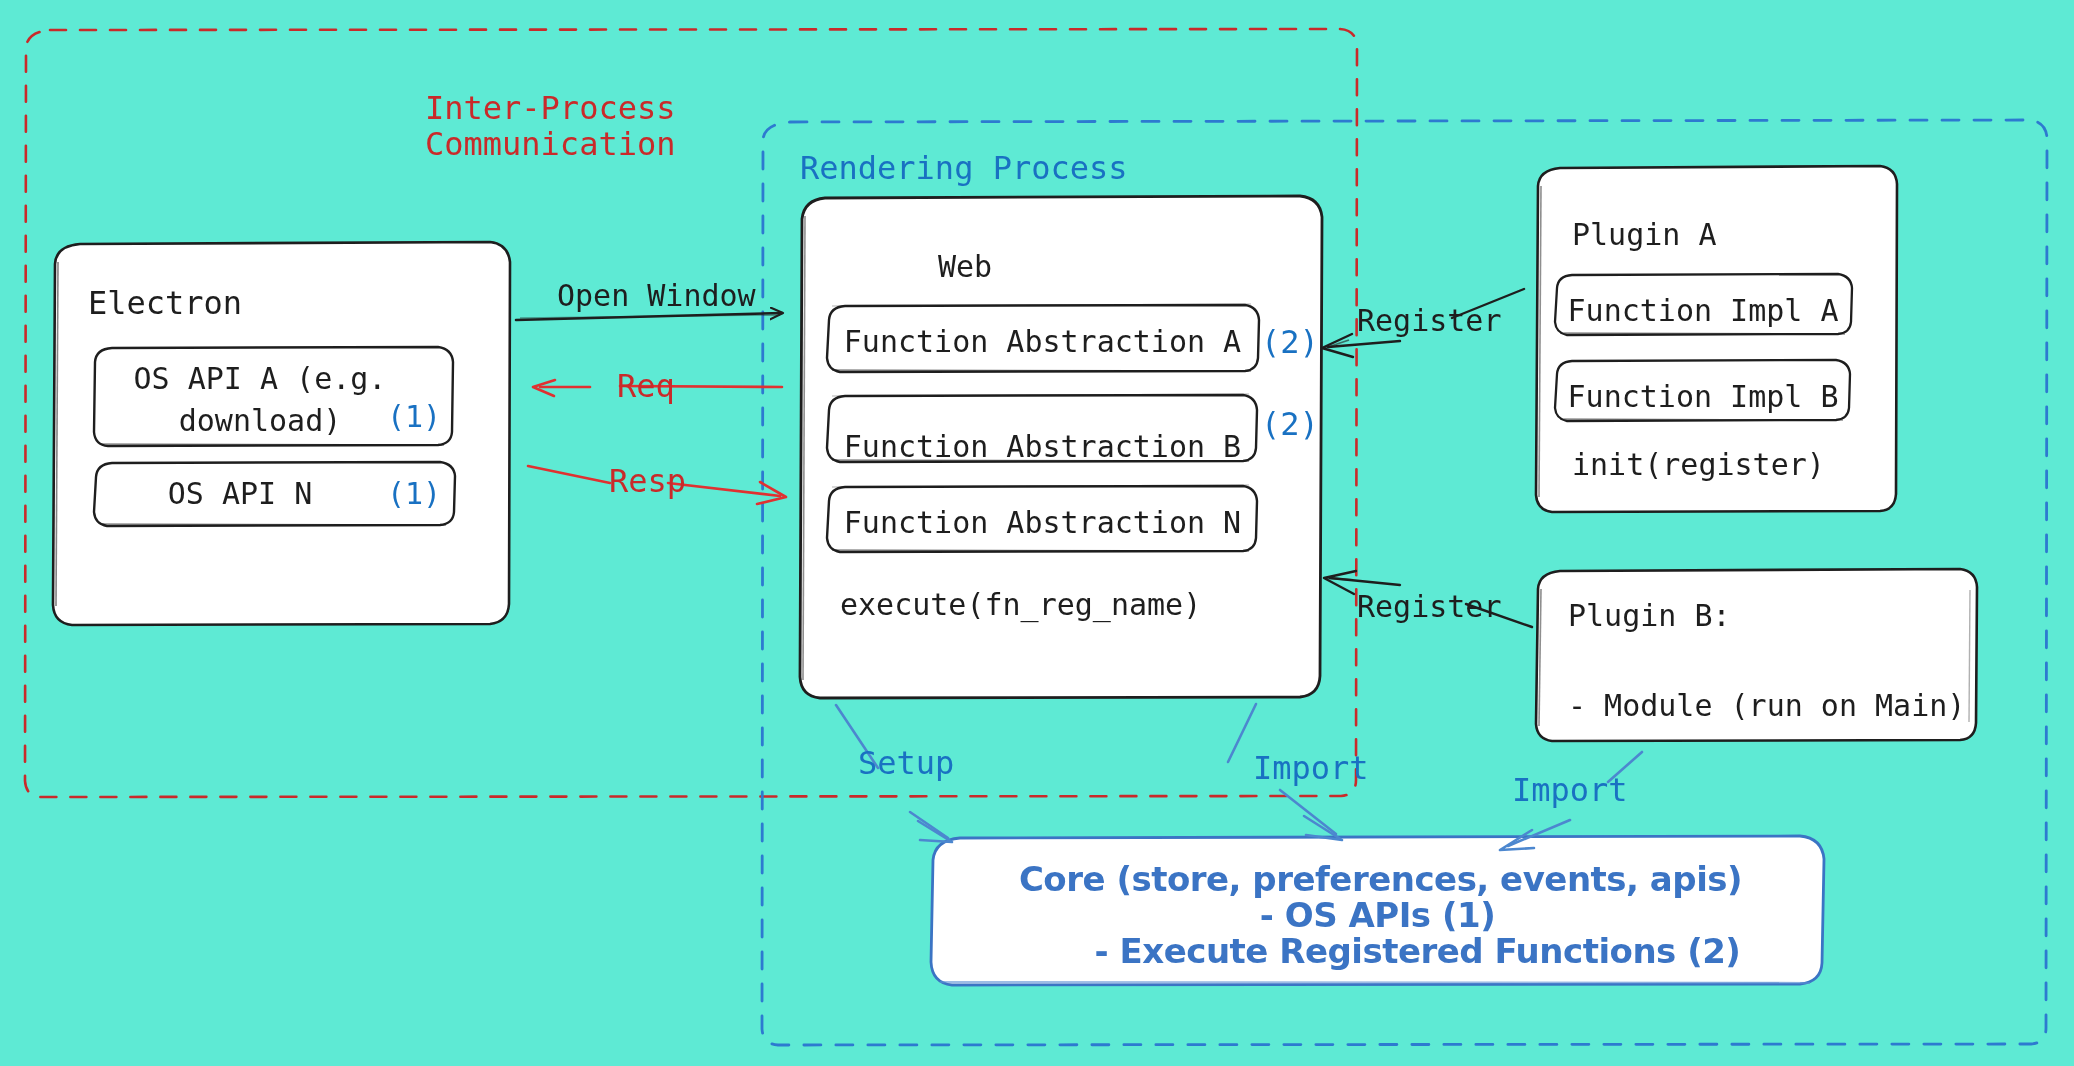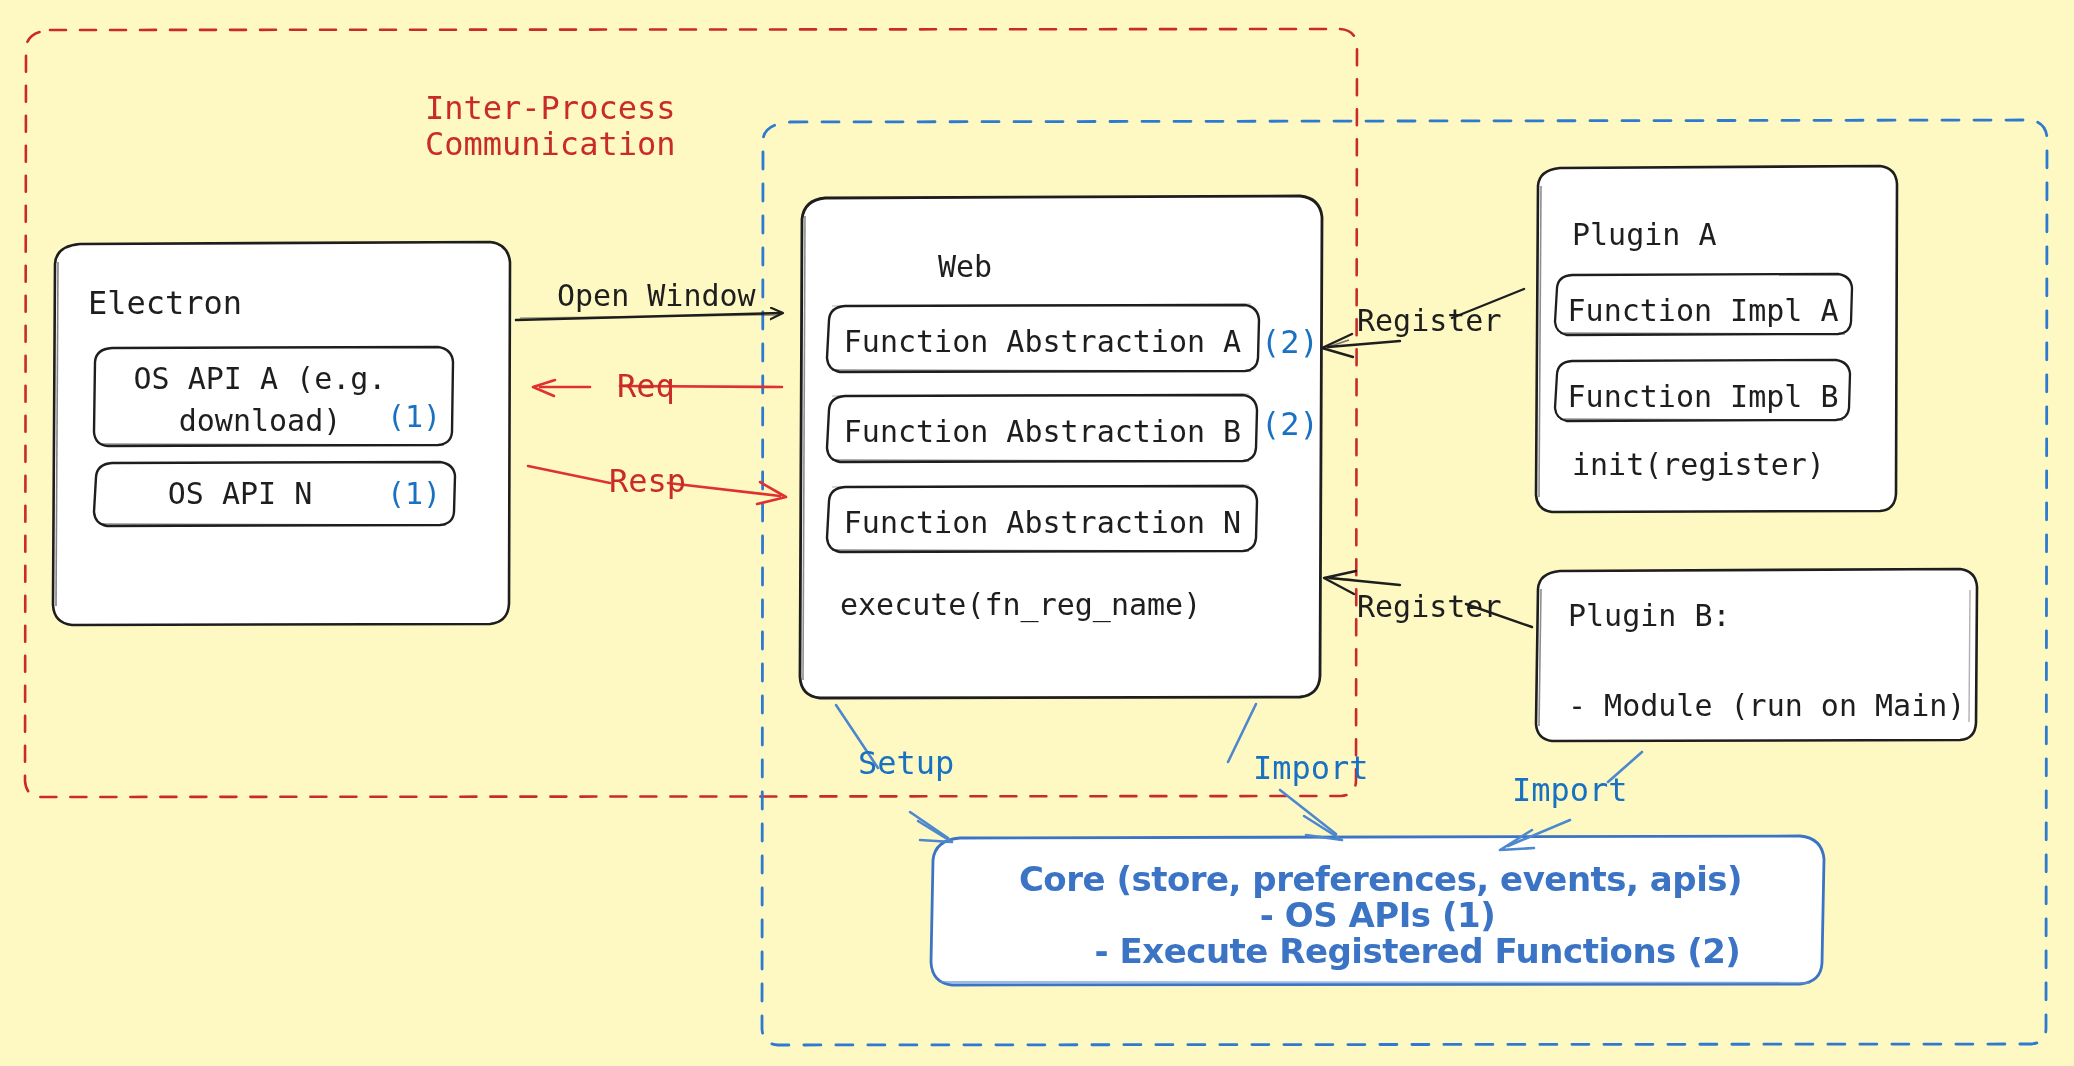--- a/index.html
+++ b/index.html
@@ -7,21 +7,21 @@
     padding: 0;
     background: #ffffff;
   }
   body {
     font-family: "DejaVu Sans Mono", "Liberation Mono", monospace;
   }
   #stage {
     position: relative;
     width: 2074px;
     height: 1066px;
-    background: #fef9c3;
+    background: #5eead4;
     overflow: hidden;
   }
   svg#canvas {
     position: absolute;
     inset: 0;
     width: 2074px;
     height: 1066px;
   }
   .lbl {
     position: absolute;
@@ -179,40 +179,41 @@
     <g>
       <path d="M 1642 752 L 1608 782" fill="none" stroke="#4c87cf" stroke-width="2.6" stroke-linecap="round"></path>
       <path d="M 1570 820 L 1508 846" fill="none" stroke="#4c87cf" stroke-width="2.6" stroke-linecap="round"></path>
       <path d="M 1532 830 L 1500 850 L 1534 848" fill="none" stroke="#4c87cf" stroke-width="2.6" stroke-linecap="round" stroke-linejoin="round"></path>
     </g>
   </svg>
 
   <div class="lbl red f32" style="left:425px; top:88px;">Inter-Process</div>
   <div class="lbl red f32" style="left:425px; top:124px;">Communication</div>
 
+  <div class="lbl blue f32" style="left:800px; top:148px;">Rendering Process</div>
 
   <div class="lbl f32" style="left:88px; top:283px;">Electron</div>
 
   <div class="lbl ctr f30" style="left:110px; top:360px; width:300px;">OS API A (e.g.</div>
   <div class="lbl ctr f30" style="left:110px; top:402px; width:300px;">download)</div>
   <div class="lbl blue f30" style="left:387px; top:398px;">(1)</div>
 
   <div class="lbl ctr f30" style="left:100px; top:475px; width:280px;">OS API N</div>
   <div class="lbl blue f30" style="left:387px; top:475px;">(1)</div>
 
   <div class="lbl f30" style="left:557px; top:277px;">Open Window</div>
   <div class="lbl red f32" style="left:617px; top:366px;">Req</div>
   <div class="lbl red f32" style="left:609px; top:461px;">Resp</div>
 
   <div class="lbl f30" style="left:938px; top:248px;">Web</div>
 
   <div class="lbl ctr f30" style="left:830px; top:323px; width:425px;">Function Abstraction A</div>
   <div class="lbl blue f32" style="left:1261px; top:322px;">(2)</div>
 
-  <div class="lbl ctr f30" style="left:830px; top:413px; width:425px;">Function Abstraction B</div>
+  <div class="lbl ctr f30" style="left:830px; top:428px; width:425px;">Function Abstraction B</div>
   <div class="lbl blue f32" style="left:1261px; top:404px;">(2)</div>
 
   <div class="lbl ctr f30" style="left:830px; top:504px; width:425px;">Function Abstraction N</div>
 
   <div class="lbl f30" style="left:840px; top:586px;">execute(fn_reg_name)</div>
 
   <div class="lbl f30" style="left:1572px; top:216px;">Plugin A</div>
   <div class="lbl ctr f30" style="left:1558px; top:292px; width:290px;">Function Impl A</div>
   <div class="lbl ctr f30" style="left:1558px; top:378px; width:290px;">Function Impl B</div>
   <div class="lbl f30" style="left:1572px; top:446px;">init(register)</div>

